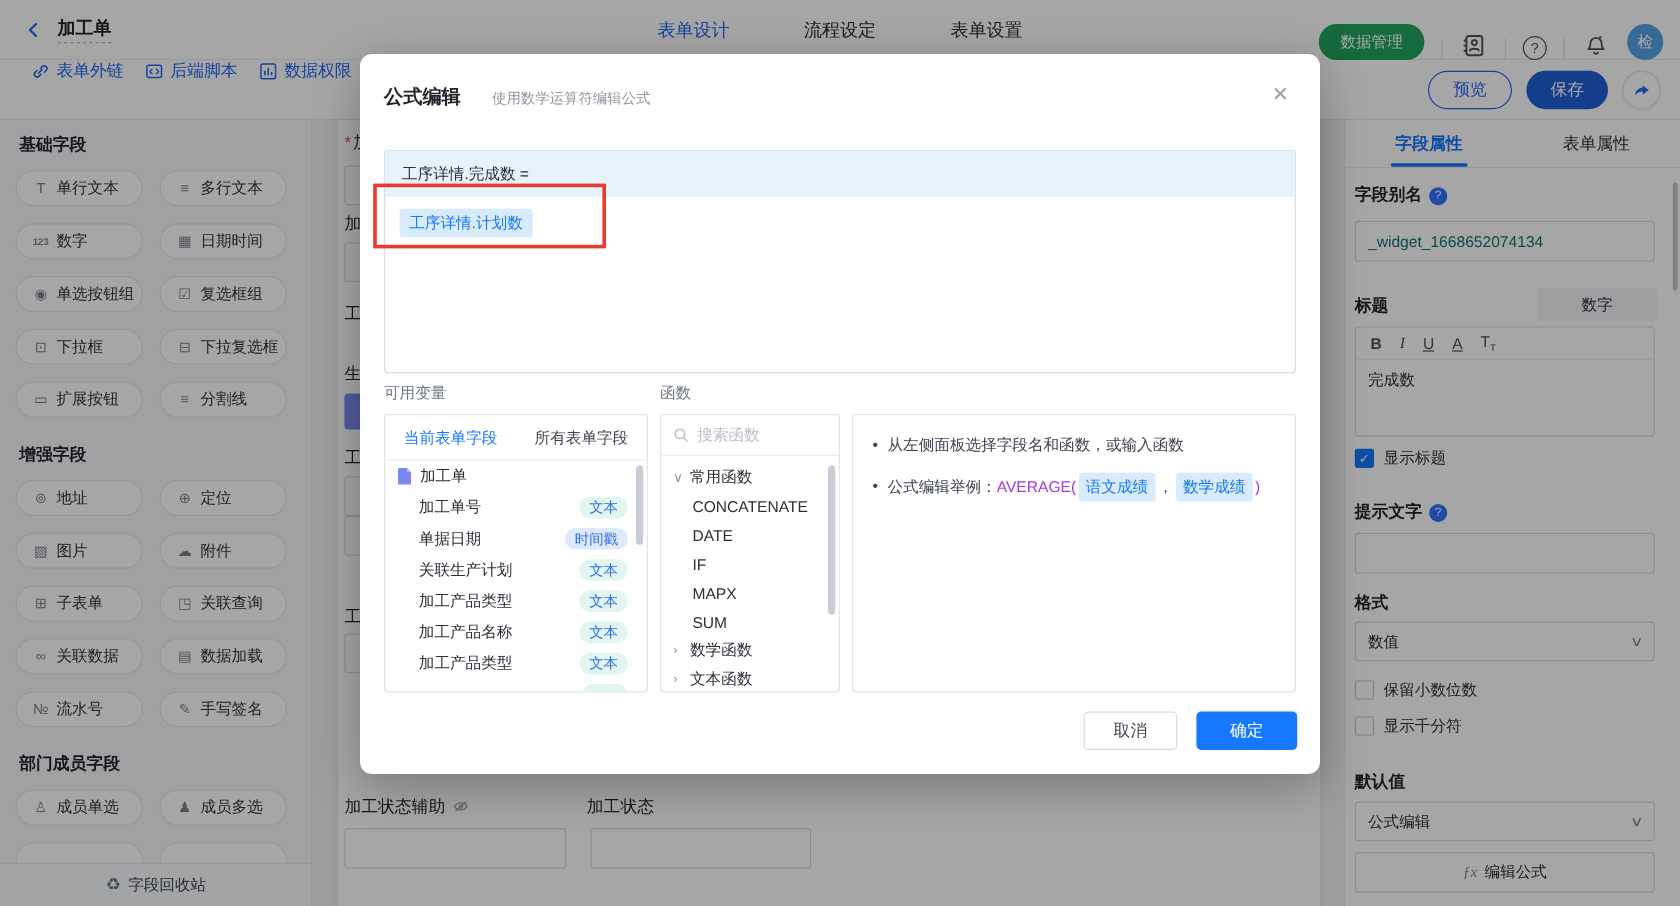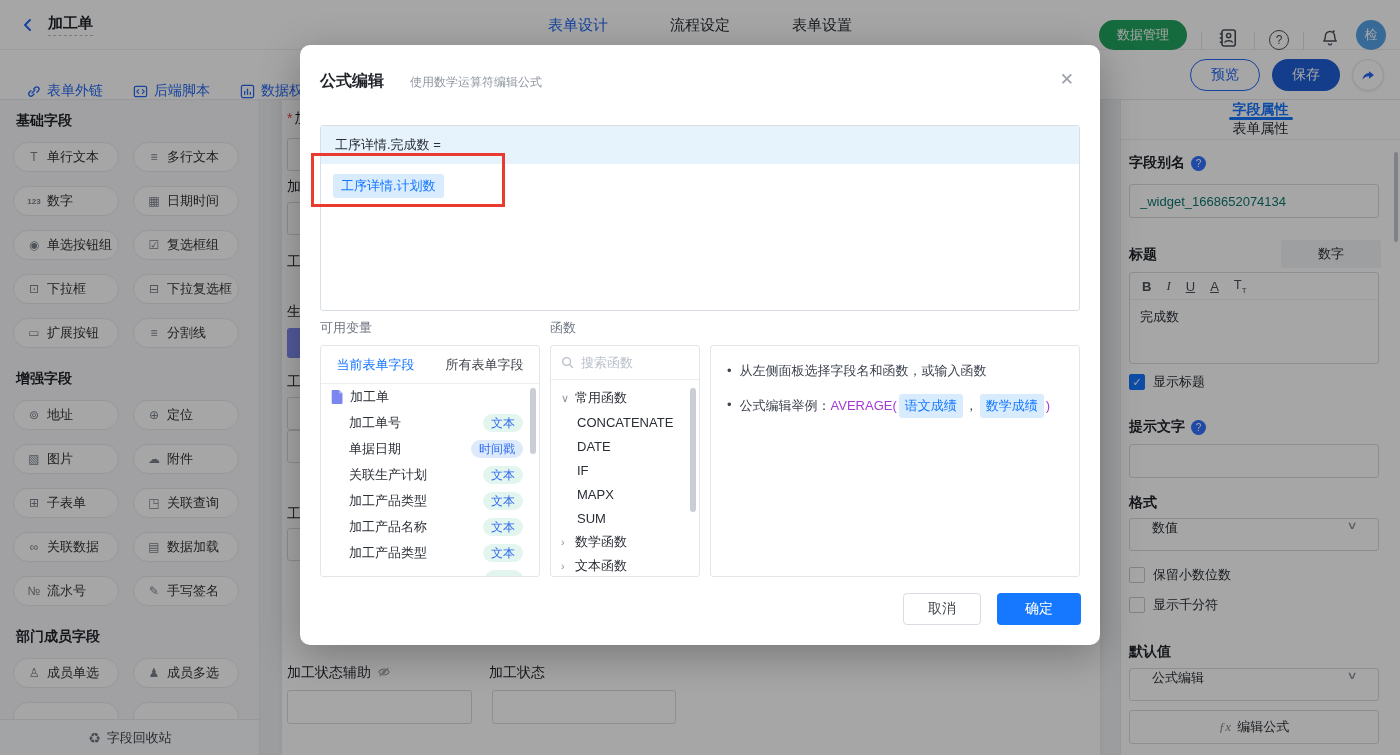--- a/index.html
+++ b/index.html
@@ -15,21 +15,21 @@
   .hdr-tab.active{color:#2468f2;}
   .hdr-right{position:absolute;right:14px;top:0;height:50px;display:flex;align-items:flex-end;gap:14px;}
   .pill-green{height:30px;padding:0 18px;border-radius:15px;background:#21a55e;color:#fff;font-size:13px;display:flex;align-items:center;}
   .vdiv{width:1px;height:18px;background:#e2e4e8;}
   .hicon{width:24px;height:24px;display:flex;align-items:center;justify-content:center;color:#4a505a;}
   .help-circle{width:20px;height:20px;border:1.6px solid #4a505a;border-radius:50%;font-size:12px;color:#4a505a;display:flex;align-items:center;justify-content:center;}
   .avatar{width:30px;height:30px;border-radius:50%;background:#57a4e8;color:#fff;font-size:13px;display:flex;align-items:center;justify-content:center;}
 
   
   .tbar{position:absolute;left:0;top:50px;width:1400px;height:50px;background:#fff;border-bottom:1px solid #e8eaee;}
-  .tlinks{position:absolute;left:26px;top:0;height:50px;display:flex;align-items:flex-end;gap:30px;}
+  .tlinks{position:absolute;left:26px;top:0;height:50px;display:flex;align-items:flex-start;gap:18px;}
   .tlink{display:flex;align-items:center;gap:6px;color:#2468f2;font-size:14px;cursor:pointer;white-space:nowrap;}
   .tbar-right{position:absolute;right:16px;top:0;height:50px;display:flex;align-items:center;gap:12px;}
   .btn-outline{height:32px;padding:0 20px;border-radius:16px;border:1px solid #2468f2;color:#2468f2;background:#fff;font-size:14px;display:flex;align-items:center;}
   .btn-primary{height:32px;padding:0 20px;border-radius:16px;border:none;color:#fff;background:#1f5fd6;font-size:14px;display:flex;align-items:center;}
   .share-circle{width:32px;height:32px;border-radius:50%;background:#fff;border:1px solid #e3e6ea;display:flex;align-items:center;justify-content:center;box-shadow:0 1px 3px rgba(0,0,0,.08);}
 
   
   .sbar{position:absolute;left:0;top:100px;width:260px;height:655px;background:#f7f8fa;border-right:1px solid #e8eaed;padding:12px 14px 0 13px;overflow:hidden;}
   .sec-title{font-size:14px;font-weight:700;color:#1f2329;margin:0 0 12px 3px;}
   .sec-title.mt{margin-top:22px;}
@@ -44,36 +44,36 @@
   .canvas{position:absolute;left:260px;top:100px;width:860px;height:655px;background:#f0f1f4;}
   .card{position:absolute;left:22px;top:0;width:818px;height:655px;background:#fff;box-shadow:0 0 6px rgba(31,35,41,.06);}
   .clabel{position:absolute;font-size:14px;font-weight:500;color:#1f2329;white-space:nowrap;}
   .star{color:#e5484d;margin-right:2px;}
   .cinput{position:absolute;height:33px;background:#fff;border:1px solid #d8dbe0;border-radius:3px;}
   .cblock{position:absolute;background:#7e8bef;border-radius:3px;}
   .eyeoff{display:inline-block;vertical-align:-2px;margin-left:6px;color:#9aa0a8;}
 
   
   .rpanel{position:absolute;left:1120px;top:100px;width:280px;height:655px;background:#fff;border-left:1px solid #e8eaed;}
-  .rtabs{position:absolute;left:0;top:0;width:100%;height:40px;display:flex;border-bottom:1px solid #ebedf0;flex-direction:column;}
+  .rtabs{position:absolute;left:0;top:0;width:100%;height:40px;display:flex;border-bottom:1px solid #ebedf0;}
   .rtab{flex:1;display:flex;align-items:center;justify-content:center;font-size:14px;color:#2a2f36;position:relative;cursor:pointer;}
   .rtab.active{color:#1677ff;font-weight:600;}
   .rtab.active::after{content:"";position:absolute;left:50%;transform:translateX(-50%);bottom:0;width:64px;height:3px;background:#1677ff;border-radius:2px;}
   .rlabel{position:absolute;left:8px;font-size:14px;font-weight:700;color:#1f2329;display:flex;align-items:center;gap:6px;}
   .qicon{width:15px;height:15px;border-radius:50%;background:#3370ff;color:#fff;font-size:10px;font-weight:400;display:flex;align-items:center;justify-content:center;}
   .rinput{position:absolute;left:8px;width:250px;height:34px;border:1px solid #d9dce2;border-radius:3px;background:#fff;font-size:13px;color:#0f766e;padding:0 10px;outline:none;}
   .rbadge{position:absolute;left:160px;width:100px;height:28px;background:#f3f4f6;border-radius:3px;display:flex;align-items:center;justify-content:center;font-size:13px;color:#2a2f36;}
   .richbox{position:absolute;left:8px;width:250px;height:92px;border:1px solid #d9dce2;border-radius:3px;background:#fff;}
   .richbar{height:27px;border-bottom:1px solid #eef0f2;display:flex;align-items:center;gap:15px;padding:0 12px;font-size:13px;color:#4a505a;}
   .rb-b{font-weight:700;} .rb-i{font-style:italic;font-family:"Liberation Serif",serif;} .rb-u{text-decoration:underline;} .rb-a{text-decoration:underline;} .rb-t{font-size:13px;} .rb-t sub{font-size:8px;}
   .richtext{padding:8px 10px;font-size:13px;color:#2a2f36;}
   .cbrow{position:absolute;left:8px;display:flex;align-items:center;gap:8px;font-size:13px;color:#2a2f36;}
   .cbox{width:16px;height:16px;border-radius:2px;border:1px solid #c6cad2;background:#fff;flex:none;display:flex;align-items:center;justify-content:center;}
   .cbox.on{background:#1677ff;border-color:#1677ff;color:#fff;font-size:11px;}
-  .rselect{position:absolute;left:8px;width:250px;height:33px;border:1px solid #d9dce2;border-radius:3px;background:#fff;display:flex;align-items:flex-start;justify-content:space-between;padding:0 22px;font-size:13px;color:#2a2f36;cursor:pointer;}
+  .rselect{position:absolute;left:8px;width:250px;height:33px;border:1px solid #d9dce2;border-radius:3px;background:#fff;display:flex;align-items:center;justify-content:space-between;padding:0 10px;font-size:13px;color:#2a2f36;cursor:pointer;}
   .chev{color:#868c96;font-size:11px;transform:scaleX(1.4);}
   .fxbtn{position:absolute;left:8px;width:250px;height:34px;border:1px solid #d9dce2;border-radius:3px;background:#fff;display:flex;align-items:center;justify-content:center;gap:6px;font-size:13px;color:#2a2f36;cursor:pointer;}
   .fxi{color:#868c96;font-style:italic;font-family:"Liberation Serif",serif;}
   .rscroll{position:absolute;right:2px;top:52px;width:4px;height:90px;background:#c2c6cd;border-radius:2px;}
 
   
   .overlay{position:absolute;inset:0;background:rgba(0,0,0,.35);z-index:90;}
   .modal{position:absolute;left:300px;top:45px;width:800px;height:600px;background:#fff;border-radius:10px;z-index:100;box-shadow:0 10px 40px rgba(0,0,0,.28);}
   .m-title{position:absolute;left:20px;top:26px;font-size:16px;font-weight:700;color:#1f2329;}
   .m-sub{position:absolute;left:110px;top:29px;font-size:12px;color:#9096a1;}

